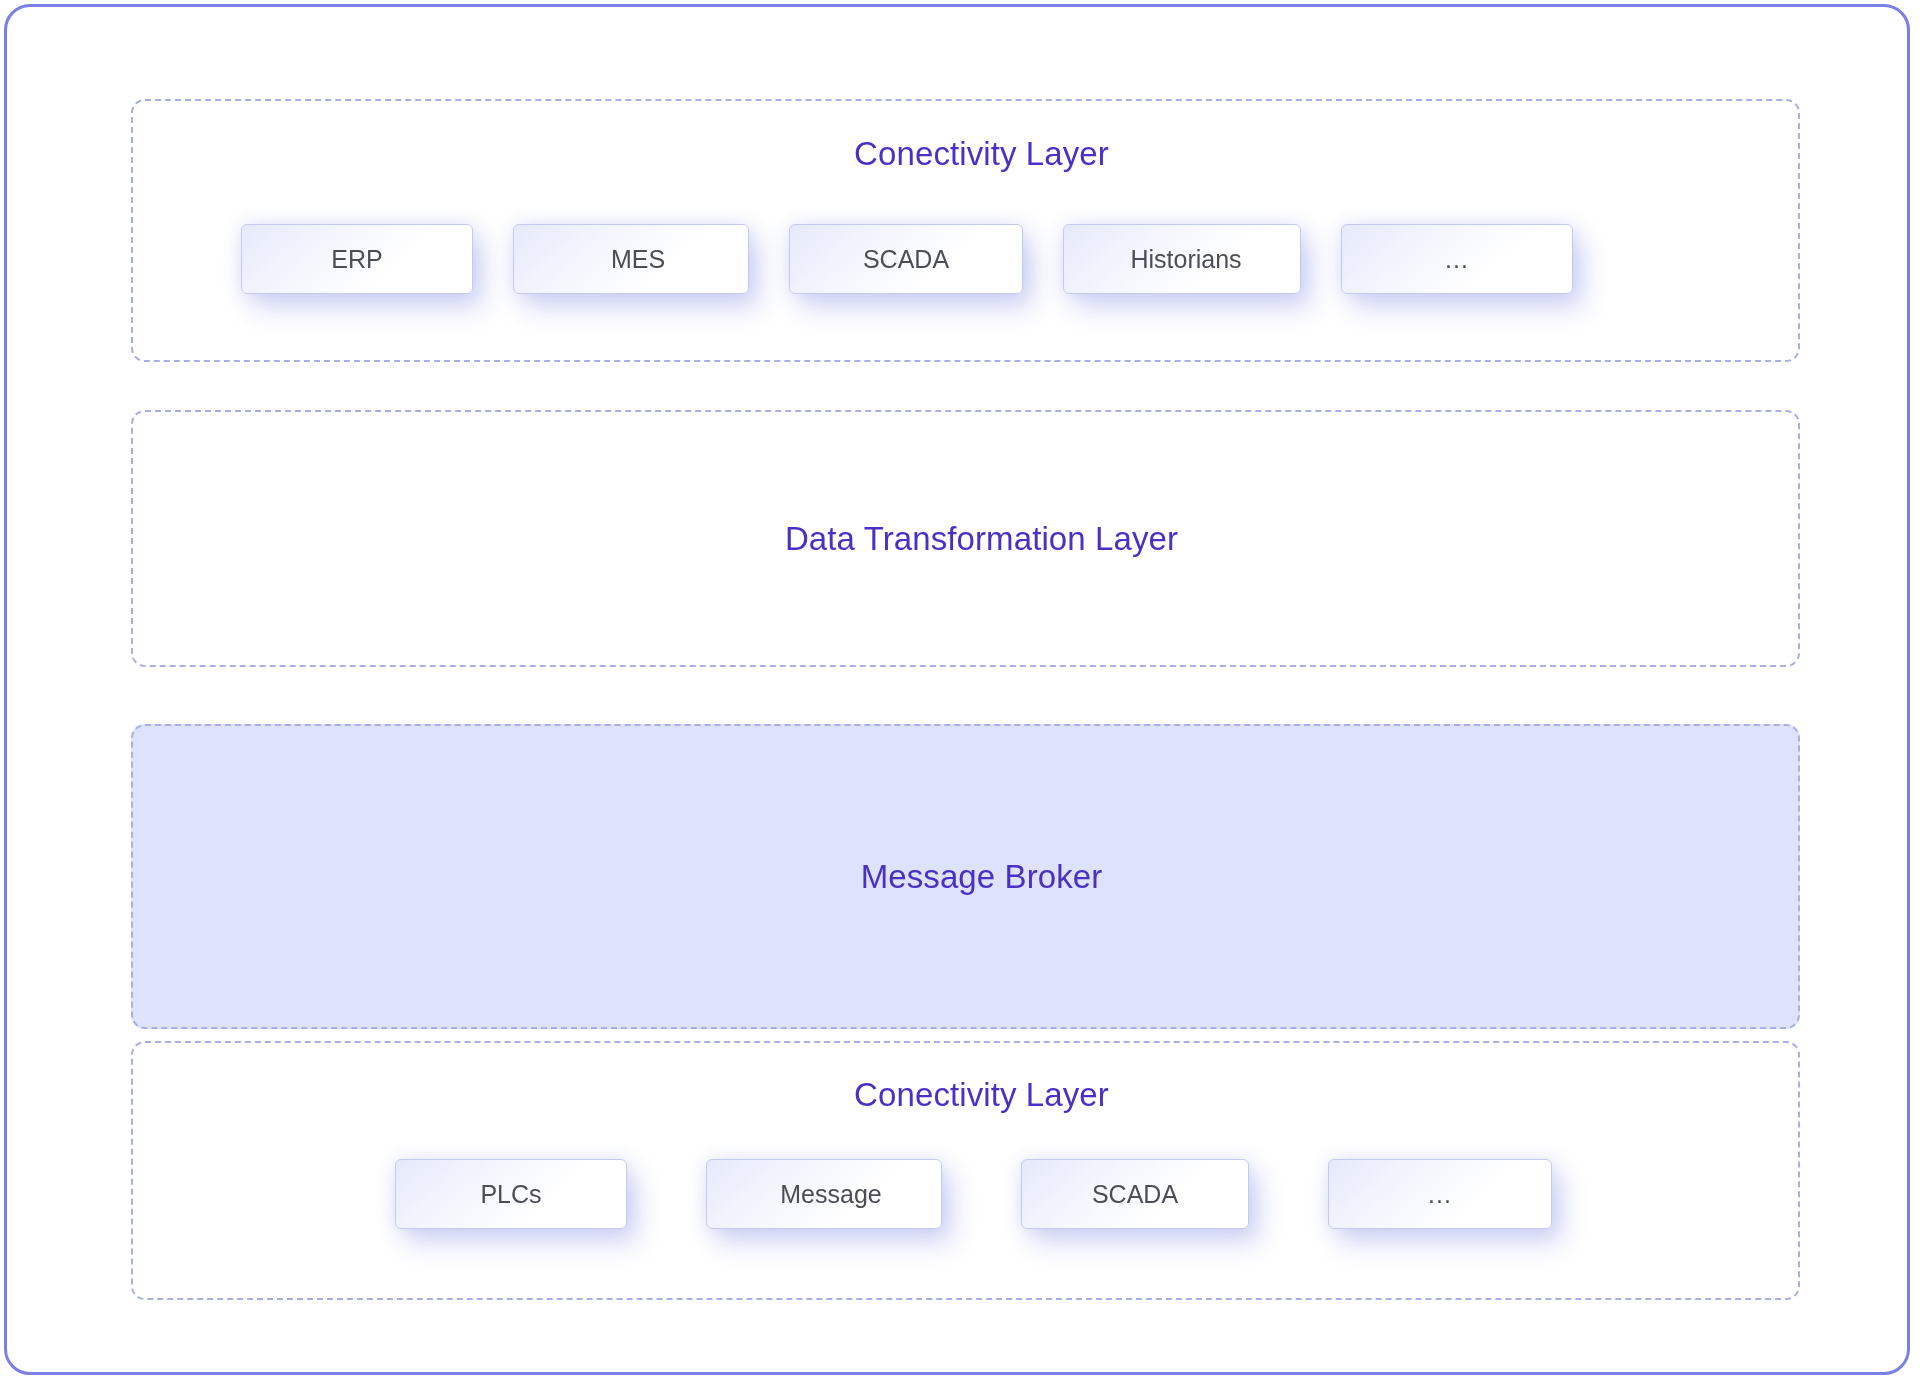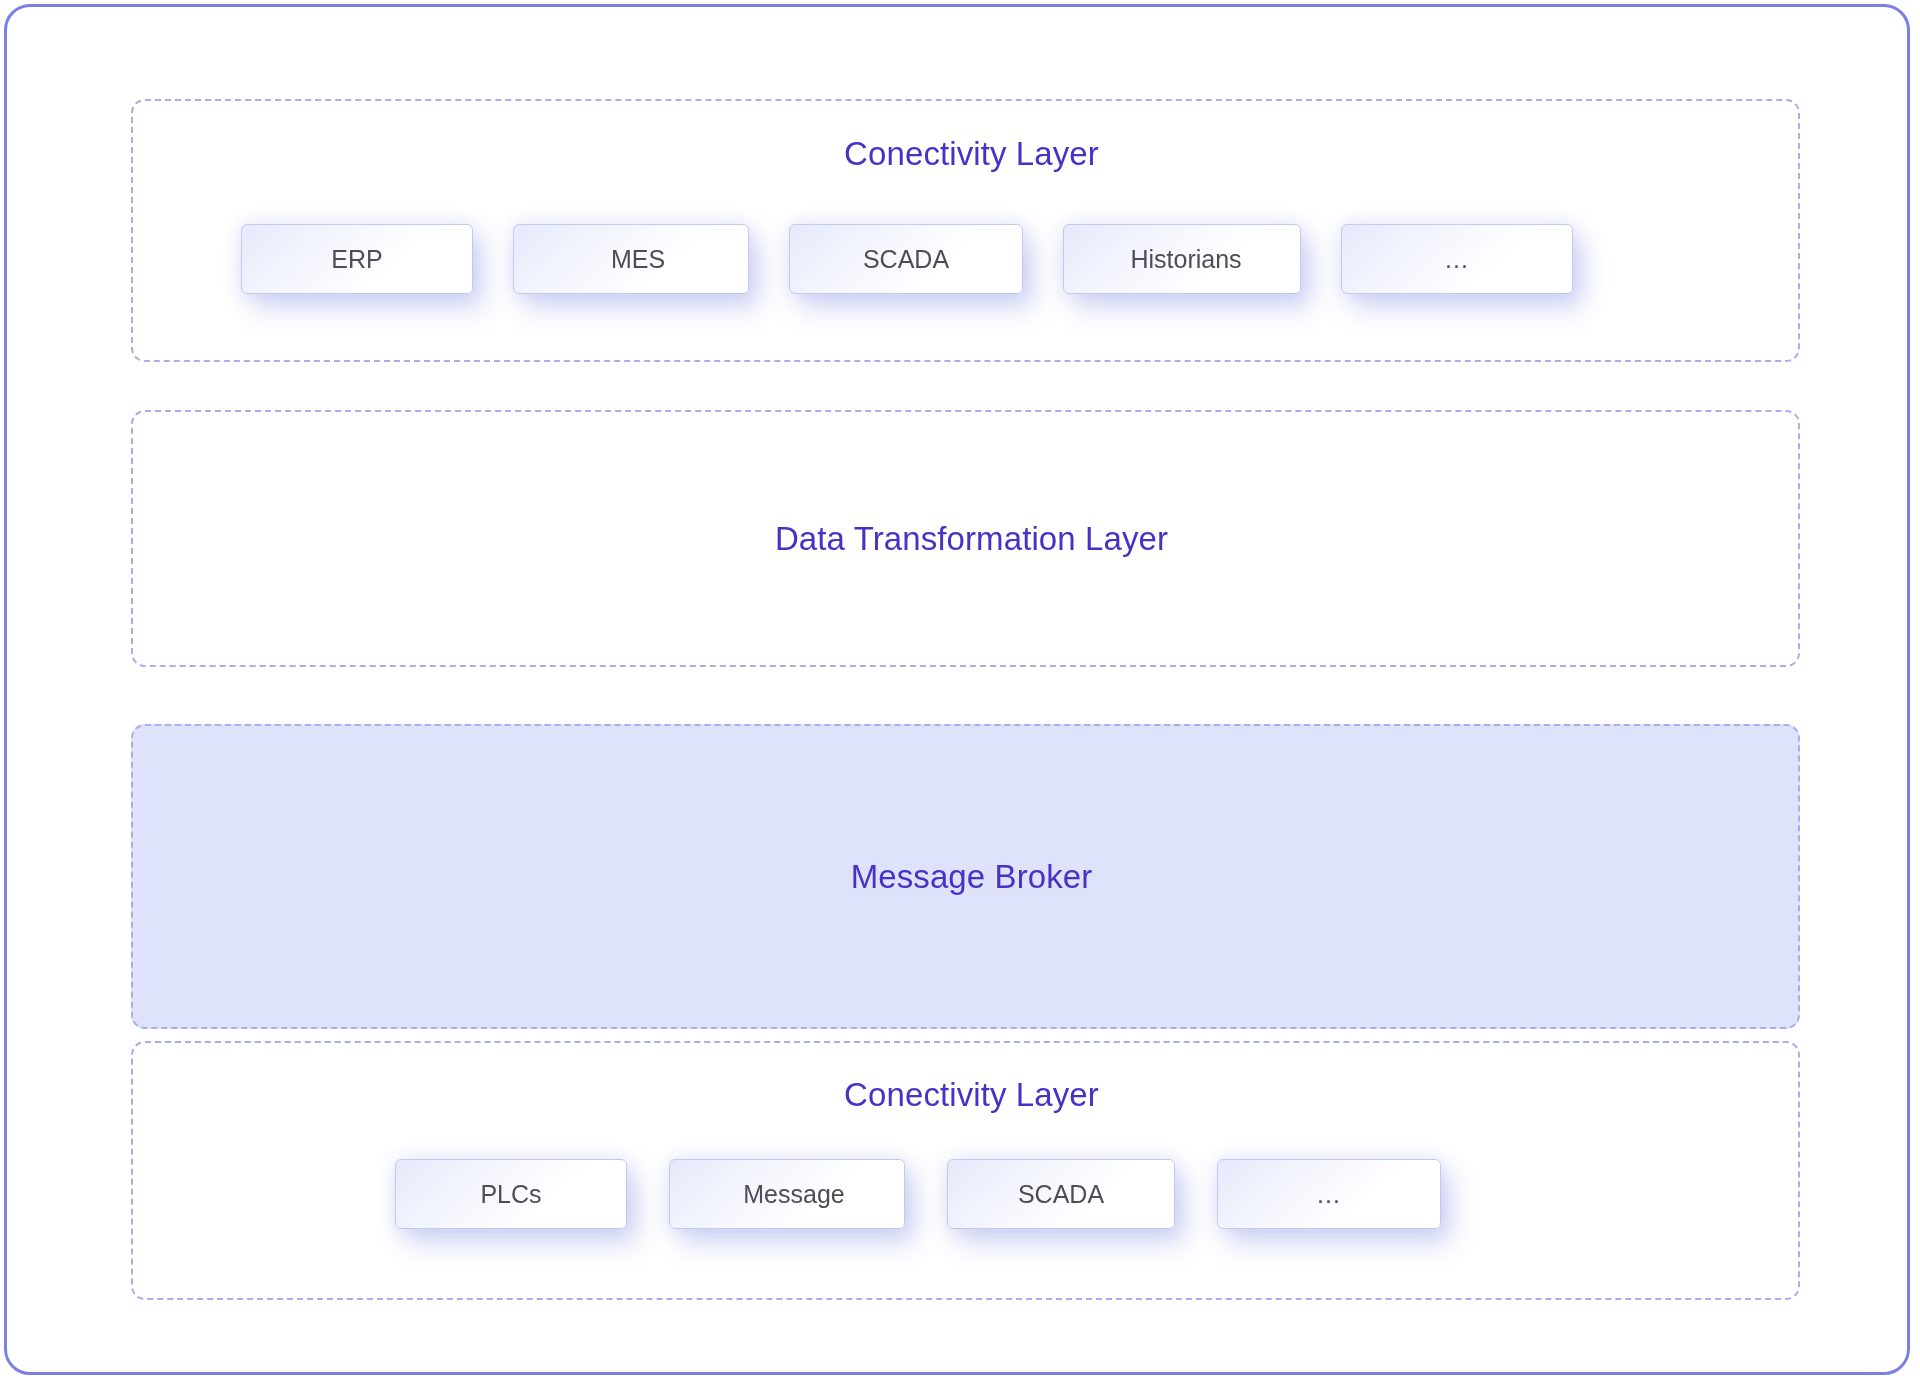--- a/index.html
+++ b/index.html
@@ -36,21 +36,21 @@
     background: transparent;
   }
   .layer-conn-top    { left: 124px; top: 92px;   width: 1669px; height: 263px; }
   .layer-transform   { left: 124px; top: 403px;  width: 1669px; height: 257px; }
   .layer-broker      { left: 124px; top: 717px;  width: 1669px; height: 305px;
                        background: #dee2fa; }
   .layer-conn-bottom { left: 124px; top: 1034px; width: 1669px; height: 259px; }
 
   .layer-title {
     position: absolute;
-    left: 6px;
+    left: 16px;
     width: 100%;
     text-align: center;
     color: #4930c6;
     font-size: 33px;
     font-weight: 400;
     letter-spacing: 0.1px;
     line-height: 1.2;
     white-space: nowrap;
   }
   .layer-conn-top    .layer-title { top: 33px; }
@@ -60,21 +60,21 @@
   .layer-broker      .layer-title { top: 0; height: 100%; display: flex;
                                     align-items: center; justify-content: center; }
 
   
   .node-row {
     position: absolute;
     display: flex;
     align-items: center;
   }
   .node-row-top    { left: 108px; top: 123px; gap: 40px; }
-  .node-row-bottom { left: 262px; top: 116px; gap: 42px; }
+  .node-row-bottom { left: 262px; top: 116px; gap: 79px; }
 
   .node {
     position: relative;
     box-sizing: border-box;
     height: 70px;
     border: 1px solid #c4c9ee;
     border-radius: 6px;
     background: linear-gradient(138deg, #e6e9fb 0%, #f3f5fd 32%, #ffffff 66%);
     box-shadow: 10px 14px 26px rgba(150,160,232,0.42),
                 0 0 18px rgba(168,176,236,0.30);

